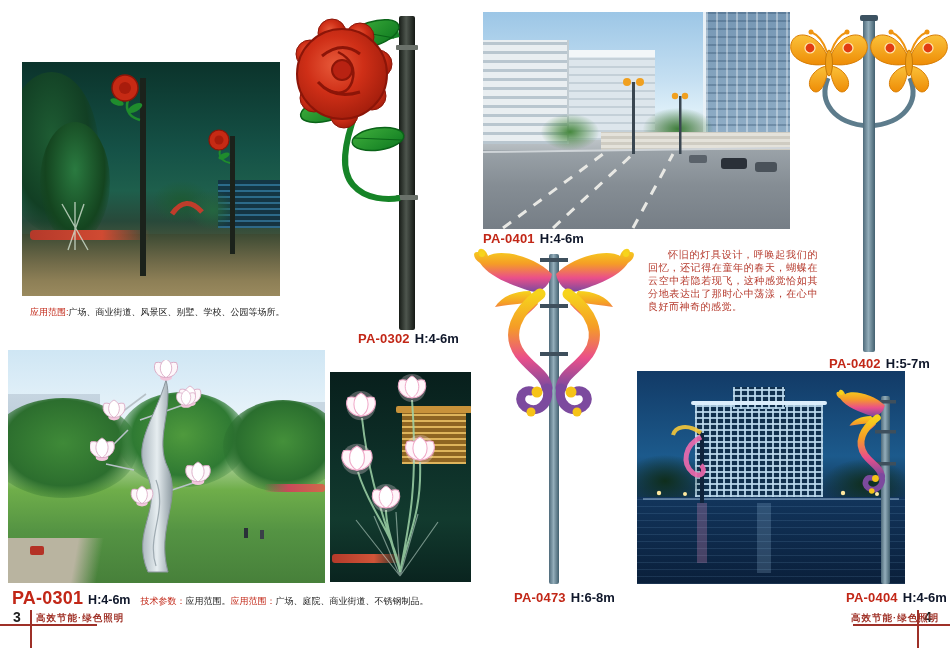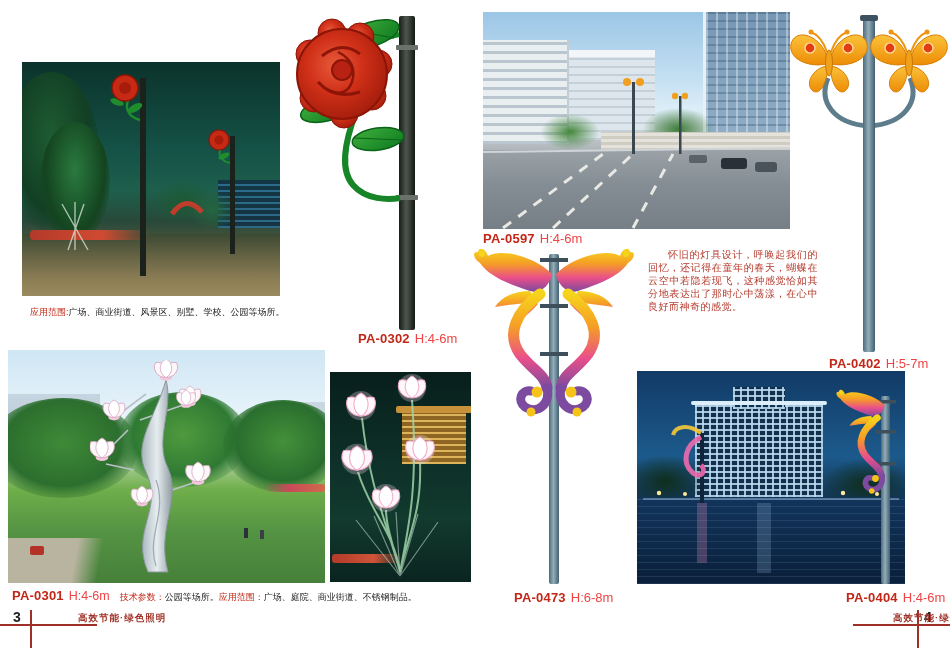--- a/index.html
+++ b/index.html
@@ -3,34 +3,34 @@
 <meta charset="utf-8">
 <style>
   html,body{margin:0;padding:0;background:#ffffff;}
   #page{position:relative;width:950px;height:656px;background:#ffffff;overflow:hidden;
         font-family:"Liberation Sans","DejaVu Sans",sans-serif;}
   .abs{position:absolute;}
   .photo{position:absolute;overflow:hidden;}
   
   .prod-label{position:absolute;white-space:nowrap;font-size:13px;}
   .code{color:#c22717;font-weight:bold;letter-spacing:.2px;}
-  .ht{color:#ef4444;font-weight:normal;margin-left:5px;margin-top:20px;}
+  .ht{color:#0f172a;font-weight:bold;margin-left:5px;margin-top:20px;}
   .caption{position:absolute;font-size:9px;color:#222;white-space:nowrap;}
   .caption .red{color:#c22717;}
   .techline{position:absolute;font-size:12.5px;white-space:nowrap;color:#141414;}
-  .techline .code{font-size:13px;}
+  .techline .code{font-size:18px;}
   .techline small{font-size:9px;font-weight:normal;color:#222;margin-left:10px;}
   .techline small .red{color:#c22717;}
   .desc{position:absolute;color:#b5392c;font-size:10px;line-height:13px;
         text-align:justify;text-indent:20px;letter-spacing:.5px;}
   
   .f-line{position:absolute;height:1.5px;background:#9e3028;}
   .f-vline{position:absolute;width:1.5px;background:#9e3028;}
   .f-num{position:absolute;font-weight:bold;font-size:14px;color:#222;}
-  .f-slogan{position:absolute;font-weight:bold;font-size:9.5px;color:#a03228;letter-spacing:1px;white-space:nowrap;margin-left:42px;}
+  .f-slogan{position:absolute;font-weight:bold;font-size:9.5px;color:#a03228;letter-spacing:1px;white-space:nowrap;}
   
   #ph1{left:22px;top:62px;width:258px;height:234px;background:linear-gradient(180deg,#0b332b 0%,#155247 38%,#1e5f4c 55%,#28493a 68%,#53593c 80%,#6e6a48 100%);}
   .blob{position:absolute;border-radius:50%;}
   
   #ph2{left:8px;top:350px;width:317px;height:233px;background:linear-gradient(180deg,#cfe6f4 0%,#e9f4fa 30%,#dfecde 38%,#6fae4a 60%,#549343 78%,#47803a 100%);}
   
   #ph3{left:330px;top:372px;width:141px;height:210px;background:linear-gradient(180deg,#081f1c 0%,#0e3129 45%,#123a2e 70%,#0a241f 100%);}
   
   #ph4{left:483px;top:12px;width:307px;height:217px;background:linear-gradient(180deg,#9cc6e6 0%,#c6e0f2 32%,#dceef8 45%,#c9cfd2 55%,#9aa2a8 70%,#7e868c 100%);}
   
@@ -173,21 +173,21 @@
       <path d="M70,200 C58,154 40,118 32,46 M70,200 C80,150 88,110 82,28 M70,200 C64,160 40,140 28,100 M70,200 C78,164 92,140 90,90 M70,200 C62,170 56,152 56,138" stroke="#9fd4a8" stroke-width="2" fill="none" opacity=".85"></path>
       <use href="#lotusNight" transform="translate(31,42) scale(1.05)"></use>
       <use href="#lotusNight" transform="translate(82,24) scale(1.0)"></use>
       <use href="#lotusNight" transform="translate(27,96) scale(1.1)"></use>
       <use href="#lotusNight" transform="translate(90,86) scale(1.05)"></use>
       <use href="#lotusNight" transform="translate(56,134) scale(1.0)"></use>
     </svg>
   </div>
 
   <div class="techline" style="left:12px;top:588px;">
-    <span class="code">PA-0301</span><span class="ht">H:4-6m</span><small><span class="red">技术参数：</span><span>公园等场所。</span><span class="red">应用范围：</span><span>广场、庭院、商业街道、不锈钢制品。</span></small>
+    <span class="code">PA-0301</span><span class="ht">H:4-6m</span><small><span class="red">技术参数：</span><span>应用范围。</span><span class="red">应用范围：</span><span>广场、庭院、商业街道、不锈钢制品。</span></small>
   </div>
 
   <div class="f-line" style="left:0;top:624px;width:97px;"></div>
   <div class="f-vline" style="left:30px;top:610px;height:38px;"></div>
   <div class="f-num" style="left:13px;top:609px;">3</div>
   <div class="f-slogan" style="left:36px;top:612px;">高效节能·绿色照明</div>
 
   <div id="ph4" class="photo">
     <div class="abs" style="left:0;top:28px;width:84px;height:104px;background:repeating-linear-gradient(0deg,#b9c6cf 0 3px,#e9eef1 3px 9px),#e9eef1;border-right:2px solid #c2ccd2;"></div>
     <div class="abs" style="left:86px;top:44px;width:86px;height:84px;background:repeating-linear-gradient(0deg,#c4d0d8 0 2.5px,#dde6ec 2.5px 8px),#dde6ec;"></div>
@@ -206,21 +206,21 @@
       <rect x="149" y="70" width="3" height="72" fill="#3a4650"></rect>
       <circle cx="144" cy="70" r="4" fill="#f0a020"></circle>
         <circle cx="157" cy="70" r="4" fill="#f0a020"></circle>
       <rect x="196" y="84" width="2.5" height="58" fill="#3a4650"></rect>
       <circle cx="192" cy="84" r="3.2" fill="#f0a020"></circle>
         <circle cx="202" cy="84" r="3.2" fill="#f0a020"></circle>
     </svg>
   </div>
 
   <div class="prod-label" style="left:483px;top:231px;">
-    <span class="code">PA-0597</span><span class="ht">H:4-6m</span>
+    <span class="code">PA-0401</span><span class="ht">H:4-6m</span>
   </div>
 
   <svg class="abs" style="left:790px;top:12px;" width="158" height="342" viewBox="0 0 158 342">
     <defs>
       <linearGradient id="gPole2" x1="0" y1="0" x2="1" y2="0">
         <stop offset="0" stop-color="#4e6a7a"></stop>
           <stop offset="0.45" stop-color="#93adba"></stop>
           <stop offset="1" stop-color="#42606f"></stop>
       </linearGradient>
       <linearGradient id="gWing" x1="0" y1="0" x2="0" y2="1">

